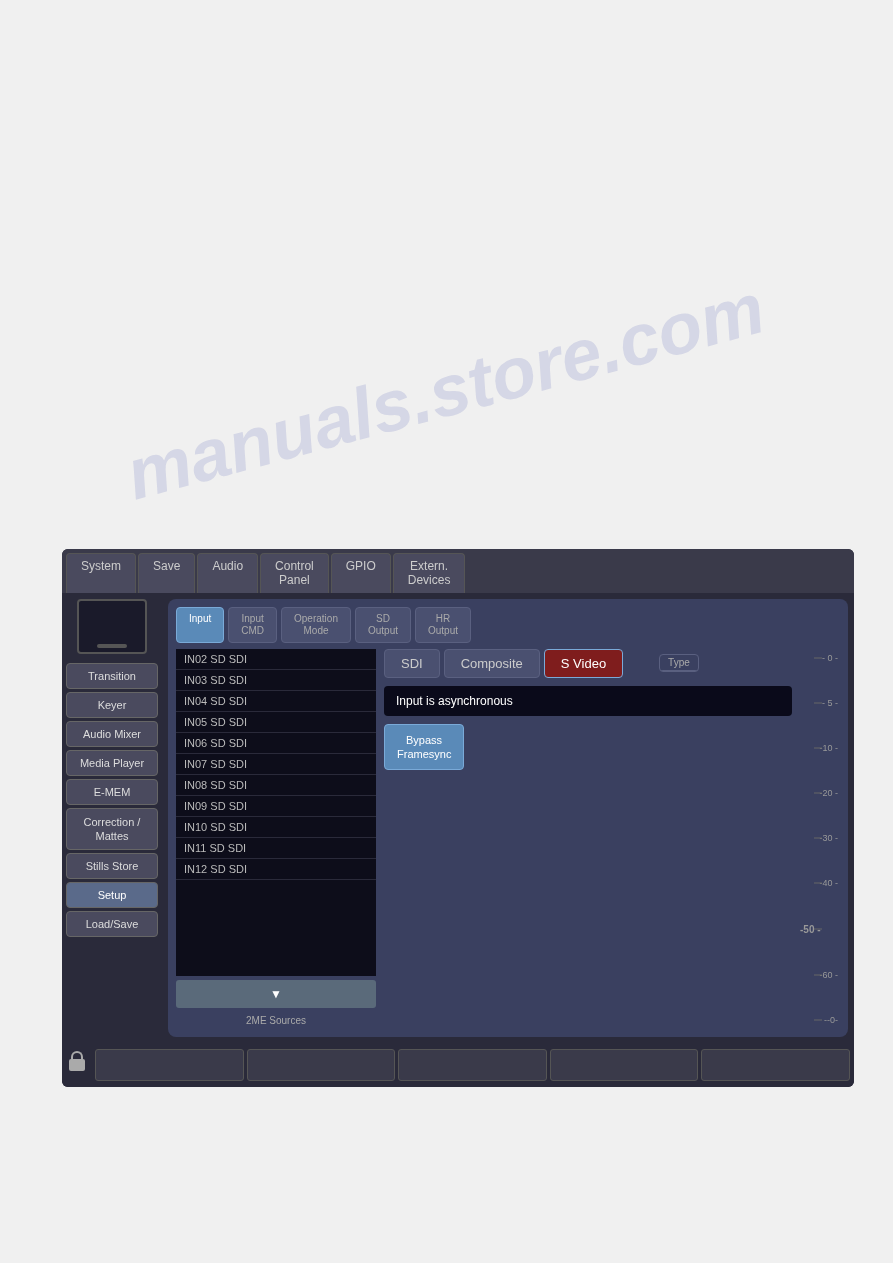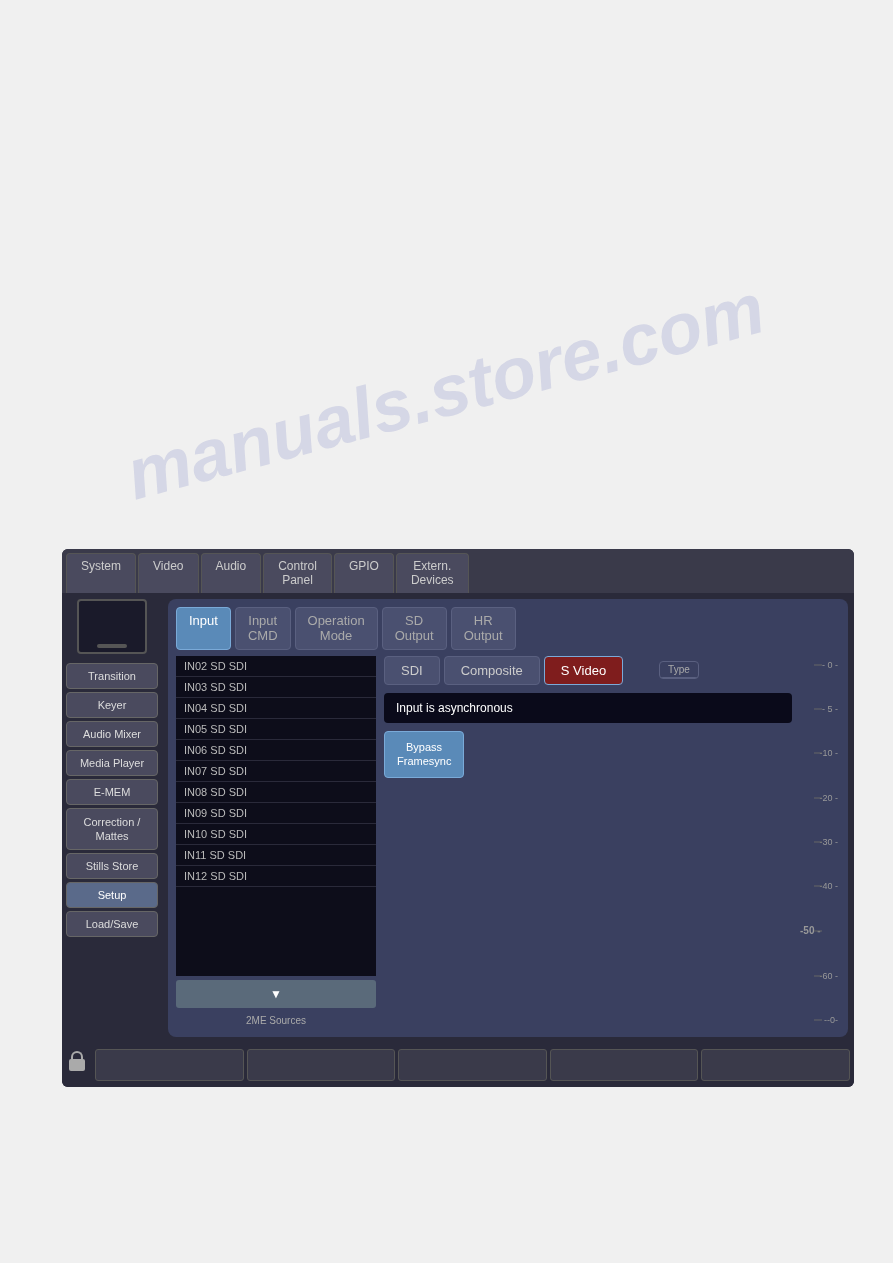--- a/index.html
+++ b/index.html
@@ -129,21 +129,21 @@
 
     
     .sub-tabs {
       display: flex;
       gap: 4px;
     }
 
     .sub-tab {
       padding: 5px 12px;
       border-radius: 4px;
-      font-size: 13px;
+      font-size: 10px;
       cursor: pointer;
       color: #aaa;
       background: #4a5070;
       border: 1px solid #5a6080;
       text-align: center;
       line-height: 1.2;
     }
 
     .sub-tab.active {
       background: #5a8ab8;
@@ -273,21 +273,21 @@
   </style>
 </head>
 <body>
 
 <div class="watermark">manuals.store.com</div>
 
 <div class="main-panel">
 
   <div class="top-tabs">
     <div class="top-tab">System</div>
-    <div class="top-tab">Video</div>
+    <div class="top-tab">Save</div>
     <div class="top-tab">Audio</div>
     <div class="top-tab" style="line-height:1.2;">Control<br>Panel</div>
     <div class="top-tab">GPIO</div>
     <div class="top-tab" style="line-height:1.2;">Extern.<br>Devices</div>
   </div>
 
   <div class="content-area">
 
     <div class="sidebar">
 

